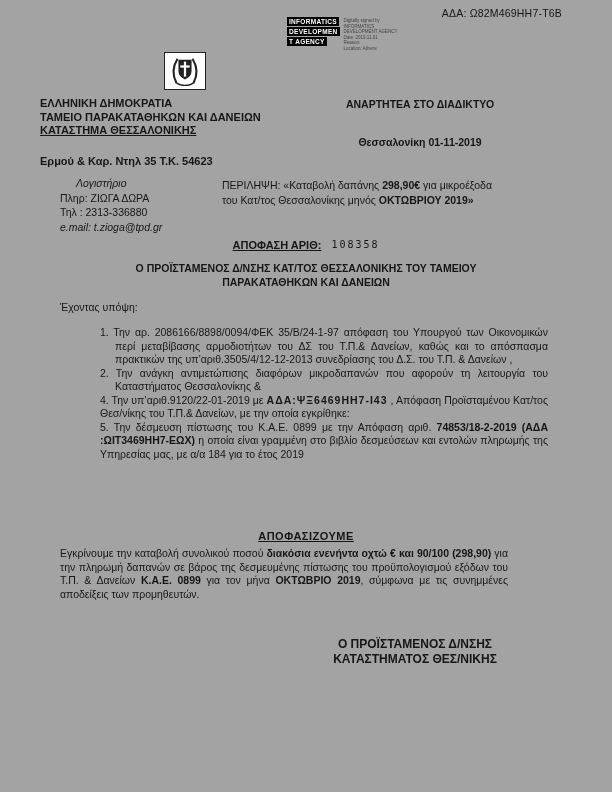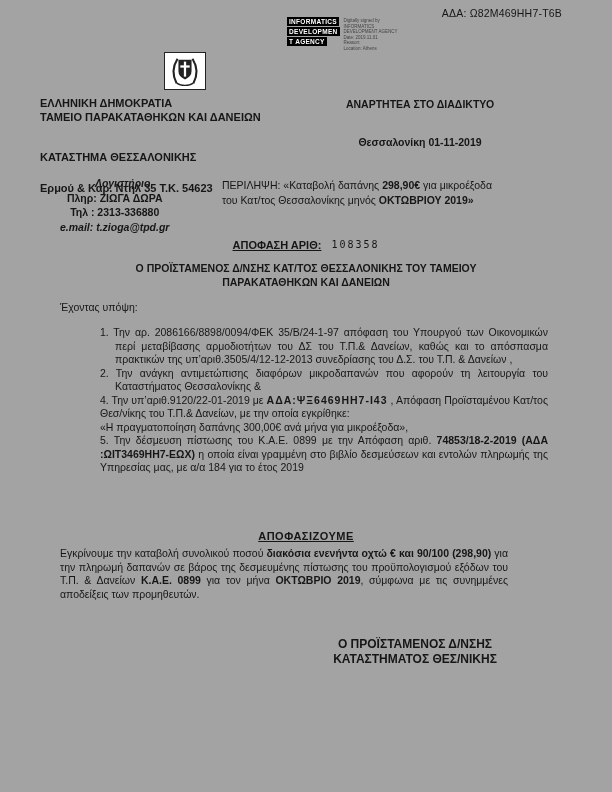--- a/index.html
+++ b/index.html
@@ -11,26 +11,26 @@
   .stamp{position:absolute;left:287px;top:17px;display:flex;gap:4px;}
   .stamp-agency span{display:block;background:#000;color:#fff;font-size:6.5px;font-weight:bold;
         line-height:9px;padding:0 2px;margin-bottom:1px;width:max-content;letter-spacing:.3px;}
   .stamp-details{font-size:4.5px;line-height:5.6px;color:#444;padding-top:1px;}
 
   .emblem{position:absolute;left:164px;top:52px;width:42px;height:38px;border:1.5px solid #222;
         box-sizing:border-box;display:flex;align-items:center;justify-content:center;background:#fff;}
 
   .hdr-center{position:absolute;left:40px;top:97px;width:300px;
         font-weight:bold;font-size:11px;line-height:13.5px;}
-  .hdr-branch{margin-top:27px;}
+  .hdr-branch{text-decoration:underline;}
   .hdr-addr{margin-top:17px;}
   .hdr-right{position:absolute;left:330px;top:98px;width:180px;text-align:center;font-weight:bold;font-size:10.5px;}
   .hdr-date{position:absolute;left:330px;top:136px;width:180px;text-align:center;font-weight:bold;font-size:10.5px;}
 
-  .contact{position:absolute;left:60px;top:176px;font-size:10.5px;line-height:14.5px;font-weight:bold;text-align:center;}
+  .contact{position:absolute;left:60px;top:176px;font-size:10.5px;line-height:14.5px;font-weight:normal;}
   .contact .dept{margin-left:16px;font-style:italic;}
   .contact .email{font-style:italic;}
 
   .summary{position:absolute;left:222px;top:178px;width:270px;font-size:10.5px;line-height:14.5px;text-align:justify;}
 
   .decision-no{position:absolute;left:0;top:239px;width:100%;text-align:center;font-size:11px;font-weight:bold;}
   .decision-no .label{text-decoration:underline;}
   .decision-no .num{font-family:"DejaVu Sans Mono",monospace;font-weight:normal;font-size:10px;
         letter-spacing:2px;margin-left:10px;position:relative;top:-1px;}
 
@@ -115,21 +115,20 @@
     <div>Ο ΠΡΟΪΣΤΑΜΕΝΟΣ Δ/ΝΣΗΣ ΚΑΤ/ΤΟΣ ΘΕΣΣΑΛΟΝΙΚΗΣ ΤΟΥ ΤΑΜΕΙΟΥ</div>
     <div>ΠΑΡΑΚΑΤΑΘΗΚΩΝ ΚΑΙ ΔΑΝΕΙΩΝ</div>
   </div>
 
   <div class="having">Έχοντας υπόψη:</div>
 
   <div class="list">
     <div class="hang"><span>1.  Την αρ. 2086166/8898/0094/ΦΕΚ 35/Β/24-1-97 απόφαση του Υπουργού των Οικονομικών περί μεταβίβασης αρμοδιοτήτων του ΔΣ του Τ.Π.&amp; Δανείων, καθώς  και το απόσπασμα πρακτικών της υπ’αριθ.3505/4/12-12-2013 συνεδρίασης του Δ.Σ. του Τ.Π. &amp; Δανείων ,</span></div>
     <div class="hang"><span>2.  Την ανάγκη αντιμετώπισης διαφόρων μικροδαπανών που αφορούν τη λειτουργία του Καταστήματος Θεσσαλονίκης  &amp;</span></div>
     <div><span>4. Την υπ’αριθ.9120/22-01-2019 με </span><span class="bls">ΑΔΑ:ΨΞ6469ΗΗ7-Ι43</span><span> , Απόφαση Προϊσταμένου Κατ/τος Θεσ/νίκης του Τ.Π.&amp;  Δανείων, με την οποία εγκρίθηκε:</span></div>
-    <div><span>«Η πραγματοποίηση δαπάνης 300,00€ ανά μήνα για μικροέξοδα»,</span></div>
     <div><span>5. Την δέσμευση πίστωσης του Κ.Α.Ε. 0899 με την  Απόφαση αριθ. </span><span class="b">74853/18-2-2019 (ΑΔΑ :ΩΙΤ3469ΗΗ7-ΕΩΧ)</span><span> η οποία είναι γραμμένη στο βιβλίο δεσμεύσεων και εντολών πληρωμής της Υπηρεσίας μας, με α/α 184  για το έτος 2019</span></div>
   </div>
 
   <div class="decide-title">
     <span>ΑΠΟΦΑΣΙΖΟΥΜΕ</span>
   </div>
 
   <div class="decision-body"><span>Εγκρίνουμε την καταβολή συνολικού ποσού </span><span class="b">διακόσια ενενήντα οχτώ € και 90/100 (298,90)</span><span> για την πληρωμή δαπανών σε βάρος της δεσμευμένης πίστωσης του προϋπολογισμού εξόδων του Τ.Π. &amp; Δανείων  </span><span class="b">Κ.Α.Ε. 0899</span><span>  για τον μήνα </span><span class="b">ΟΚΤΩΒΡΙΟ  2019</span><span>, σύμφωνα με τις συνημμένες αποδείξεις των προμηθευτών.</span></div>
 
   <div class="signature">

